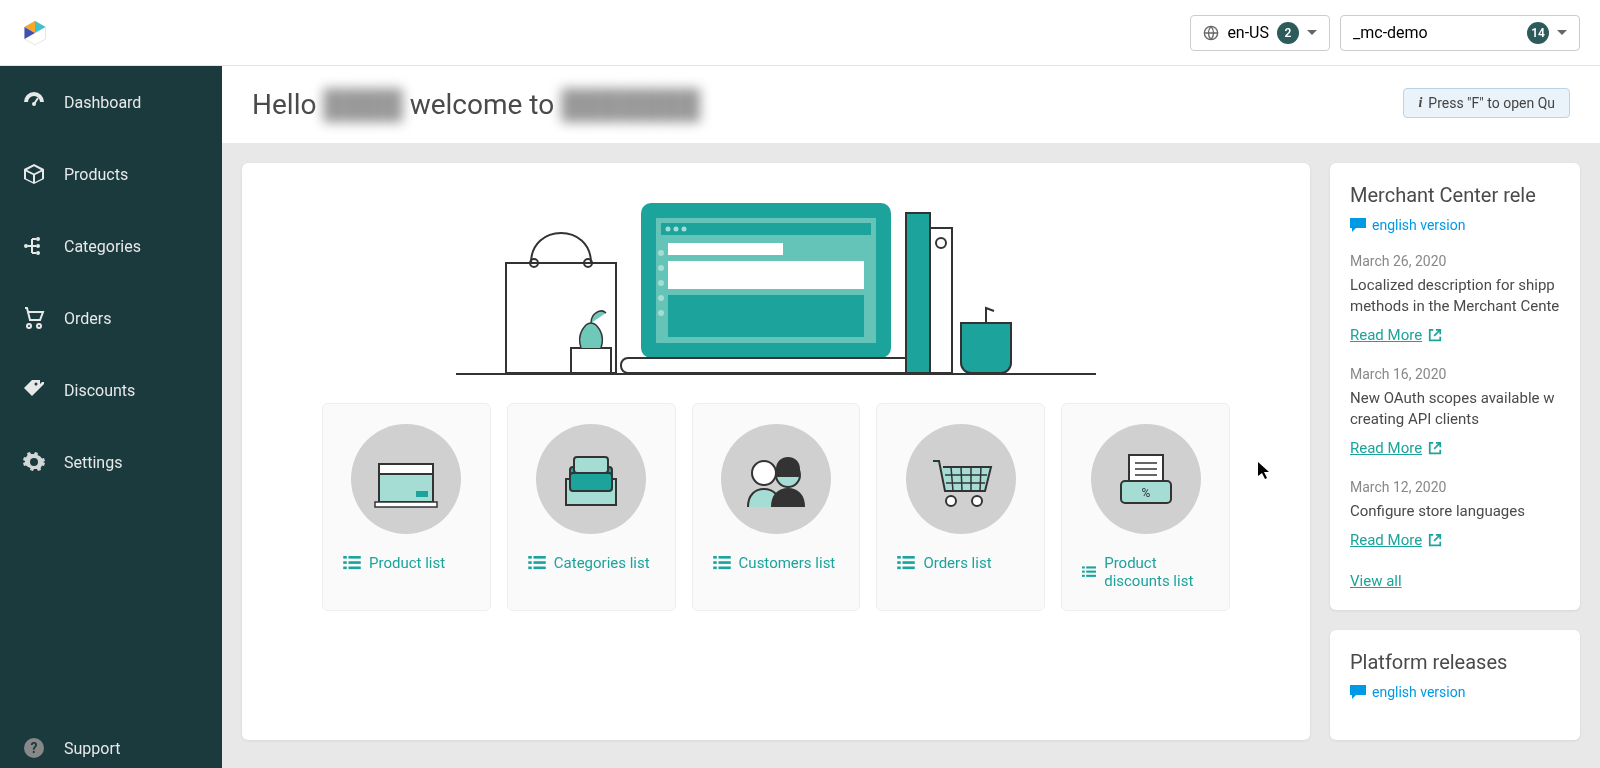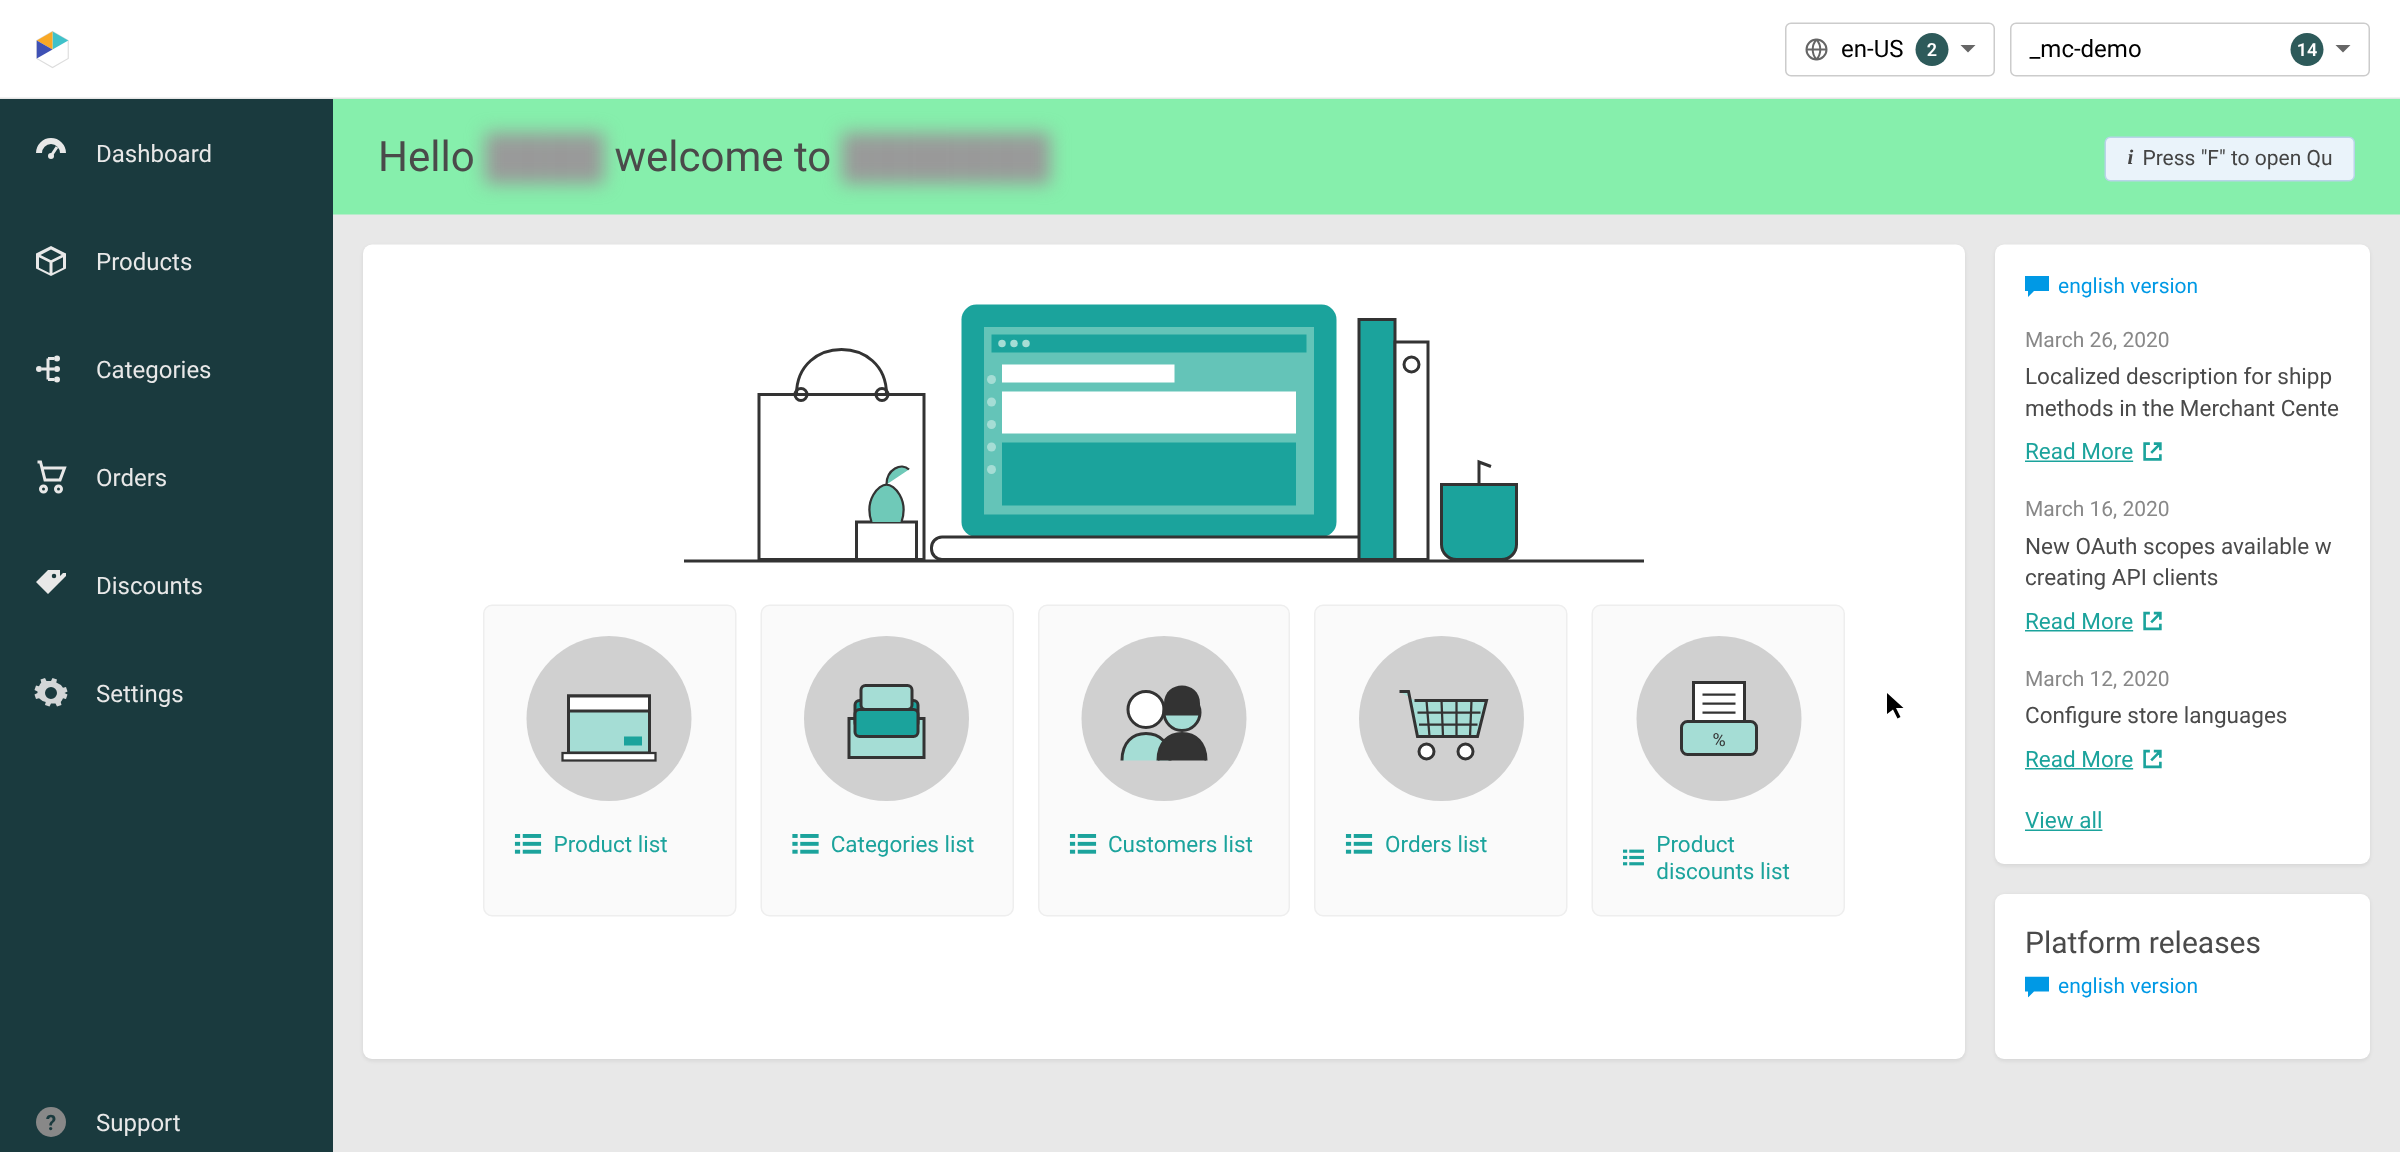--- a/index.html
+++ b/index.html
@@ -11,21 +11,21 @@
 .selector{border:1px solid #ccc;border-radius:4px;padding:6px 12px;display:flex;align-items:center;gap:8px;cursor:pointer;background:#fff}
 .badge{background:#2d5a5a;color:#fff;border-radius:50%;width:22px;height:22px;display:inline-flex;align-items:center;justify-content:center;font-size:12px;font-weight:600}
 .caret{width:0;height:0;border-left:5px solid transparent;border-right:5px solid transparent;border-top:5px solid #666}
 .globe{width:16px;height:16px}
 .layout{display:flex;height:718px}
 .sidebar{width:222px;background:#1a3a3e;color:#fff;display:flex;flex-direction:column}
 .nav-item{display:flex;align-items:center;gap:18px;padding:24px 22px;cursor:pointer;color:#e8e8e8;font-size:16px}
 .nav-item.bottom{margin-top:auto}
 .nav-icon{width:24px;height:24px;flex-shrink:0}
 .main{flex:1;background:#e8e8e8;overflow-y:auto;padding:0}
-.page-header{background:#86efac;padding:22px 30px;display:flex;justify-content:space-between;align-items:flex-end}
+.page-header{background:#ffffff;padding:22px 30px;display:flex;justify-content:space-between;align-items:flex-start}
 .greeting{font-size:28px;color:#4a4a4a;font-weight:400}
 .blur{filter:blur(6px);color:#999}
 .hint-btn{border:1px solid #b8d4e8;background:#eaf3fa;padding:6px 14px;border-radius:4px;font-size:14px;color:#444;display:flex;align-items:center;gap:6px}
 .content-row{display:flex;gap:20px;padding:20px 20px 0 20px}
 .cards-panel{flex:1;background:#fff;border-radius:6px;padding:0 0 30px 0;box-shadow:0 1px 3px rgba(0,0,0,0.08)}
 .hero{height:220px;display:flex;align-items:flex-end;justify-content:center;position:relative;overflow:hidden}
 .tiles{display:flex;gap:16px;padding:20px 80px 0}
 .tile{flex:1;background:#fafafa;border:1px solid #eee;border-radius:6px;padding:20px 12px;display:flex;flex-direction:column;align-items:center;gap:20px;cursor:pointer}
 .tile-circle{width:110px;height:110px;background:#d0d0d0;border-radius:50%;display:flex;align-items:center;justify-content:center}
 .tile-label{display:flex;align-items:center;gap:8px;color:#1ba39c;font-size:15px;align-self:flex-start;padding-left:8px}
@@ -292,20 +292,21 @@
                   <rect x="6" y="12" width="14" height="3"></rect>
                 </svg>
               <span>Product discounts list</span>
             </div>
           </div>
         </div>
       </div>
 
       <div class="right-col">
         <div class="right-panel">
+          <div class="rp-title">Merchant Center rele</div>
           <div class="rp-lang">
             <svg class="chat-icon" viewBox="0 0 16 14">
                 <path d="M0 0h16v10H6l-4 4v-4H0z"></path>
               </svg>
             <span>english version</span>
           </div>
           <div class="rel-item">
             <div class="rel-date">March 26, 2020</div>
             <div class="rel-text">Localized description for shipp methods in the Merchant Cente</div>
             <a class="read-more">

